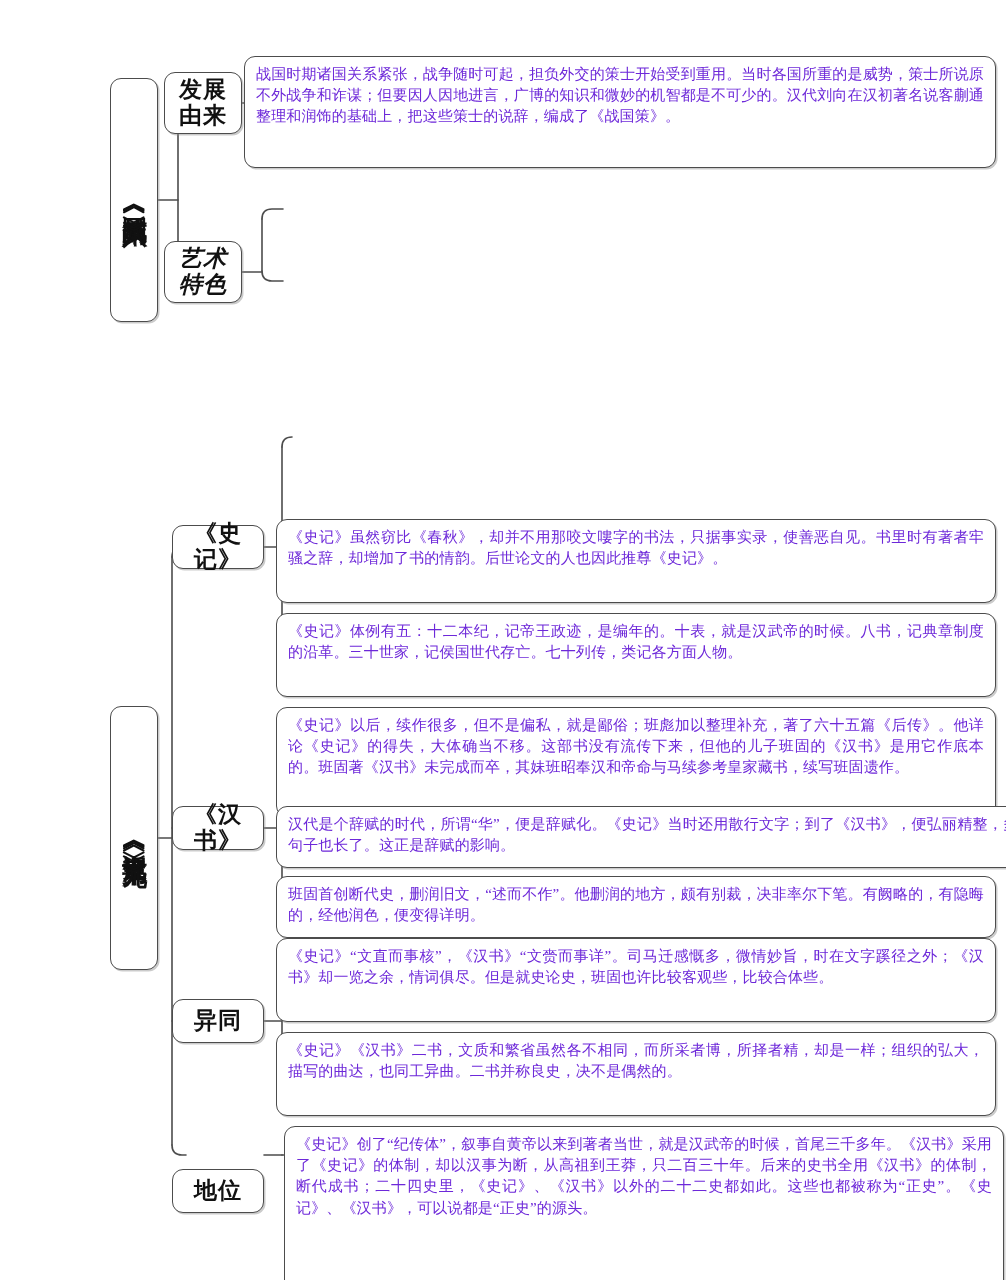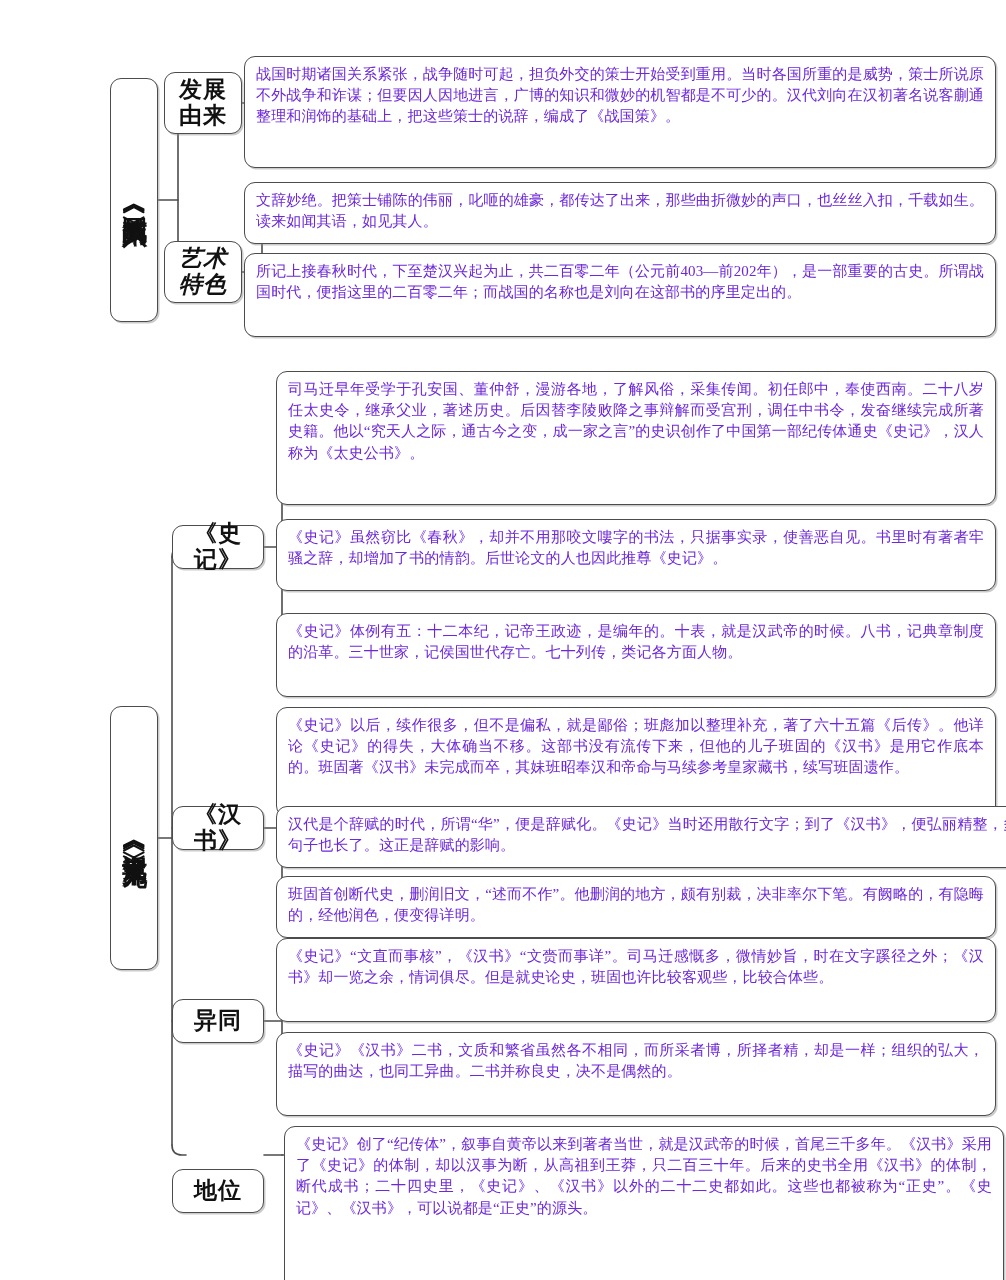--- a/index.html
+++ b/index.html
@@ -150,27 +150,21 @@
     <div>
       <span class="lbl">艺术</span>
       <span class="lbl">特色</span>
     </div>
   </div>
 
   <div class="node leaf" style="left:244px; top:56px; width:752px; height:112px;">
     <p>战国时期诸国关系紧张，战争随时可起，担负外交的策士开始受到重用。当时各国所重的是威势，策士所说原不外战争和诈谋；但要因人因地进言，广博的知识和微妙的机智都是不可少的。汉代刘向在汉初著名说客蒯通整理和润饰的基础上，把这些策士的说辞，编成了《战国策》。</p>
   </div>
 
-  <div class="node leaf" style="left:244px; top:182px; width:752px; height:62px;">
-    <p>文辞妙绝。把策士铺陈的伟丽，叱咂的雄豪，都传达了出来，那些曲折微妙的声口，也丝丝入扣，千载如生。读来如闻其语，如见其人。</p>
-  </div>
-
-  <div class="node leaf" style="left:244px; top:253px; width:752px; height:84px;">
-    <p>所记上接春秋时代，下至楚汉兴起为止，共二百零二年（公元前403—前202年），是一部重要的古史。所谓战国时代，便指这里的二百零二年；而战国的名称也是刘向在这部书的序里定出的。</p>
-  </div>
+
 
   <div class="node root" style="left:110px; top:706px; width:48px; height:264px;">
     <span>《〈史记〉〈汉书〉第九》</span>
   </div>
 
   <div class="node branch" style="left:172px; top:525px; width:92px; height:44px;">
     <div>
       <span class="lbl">《史记》</span>
     </div>
   </div>
@@ -186,25 +180,22 @@
       <span class="lbl">异同</span>
     </div>
   </div>
 
   <div class="node branch" style="left:172px; top:1133px; width:92px; height:44px;margin-top:36px;">
     <div>
       <span class="lbl">地位</span>
     </div>
   </div>
 
-  <div class="node leaf" style="left:276px; top:371px; width:720px; height:134px;">
-    <p>司马迁早年受学于孔安国、董仲舒，漫游各地，了解风俗，采集传闻。初任郎中，奉使西南。二十八岁任太史令，继承父业，著述历史。后因替李陵败降之事辩解而受宫刑，调任中书令，发奋继续完成所著史籍。他以“究天人之际，通古今之变，成一家之言”的史识创作了中国第一部纪传体通史《史记》，汉人称为《太史公书》。</p>
-  </div>
-
-  <div class="node leaf" style="left:276px; top:519px; width:720px; height:72px;">
+
+  <div class="node leaf" style="left:276px; top:519px; width:720px; height:84px;">
     <p>《史记》虽然窃比《春秋》，却并不用那咬文嘍字的书法，只据事实录，使善恶自见。书里时有著者牢骚之辞，却增加了书的情韵。后世论文的人也因此推尊《史记》。</p>
   </div>
 
   <div class="node leaf" style="left:276px; top:613px; width:720px; height:84px;">
     <p>《史记》体例有五：十二本纪，记帝王政迹，是编年的。十表，就是汉武帝的时候。八书，记典章制度的沿革。三十世家，记侯国世代存亡。七十列传，类记各方面人物。</p>
   </div>
 
   <div class="node leaf" style="left:276px; top:707px; width:720px; height:110px;">
     <p>《史记》以后，续作很多，但不是偏私，就是鄙俗；班彪加以整理补充，著了六十五篇《后传》。他详论《史记》的得失，大体确当不移。这部书没有流传下来，但他的儿子班固的《汉书》是用它作底本的。班固著《汉书》未完成而卒，其妹班昭奉汉和帝命与马续参考皇家藏书，续写班固遗作。</p>
   </div>

